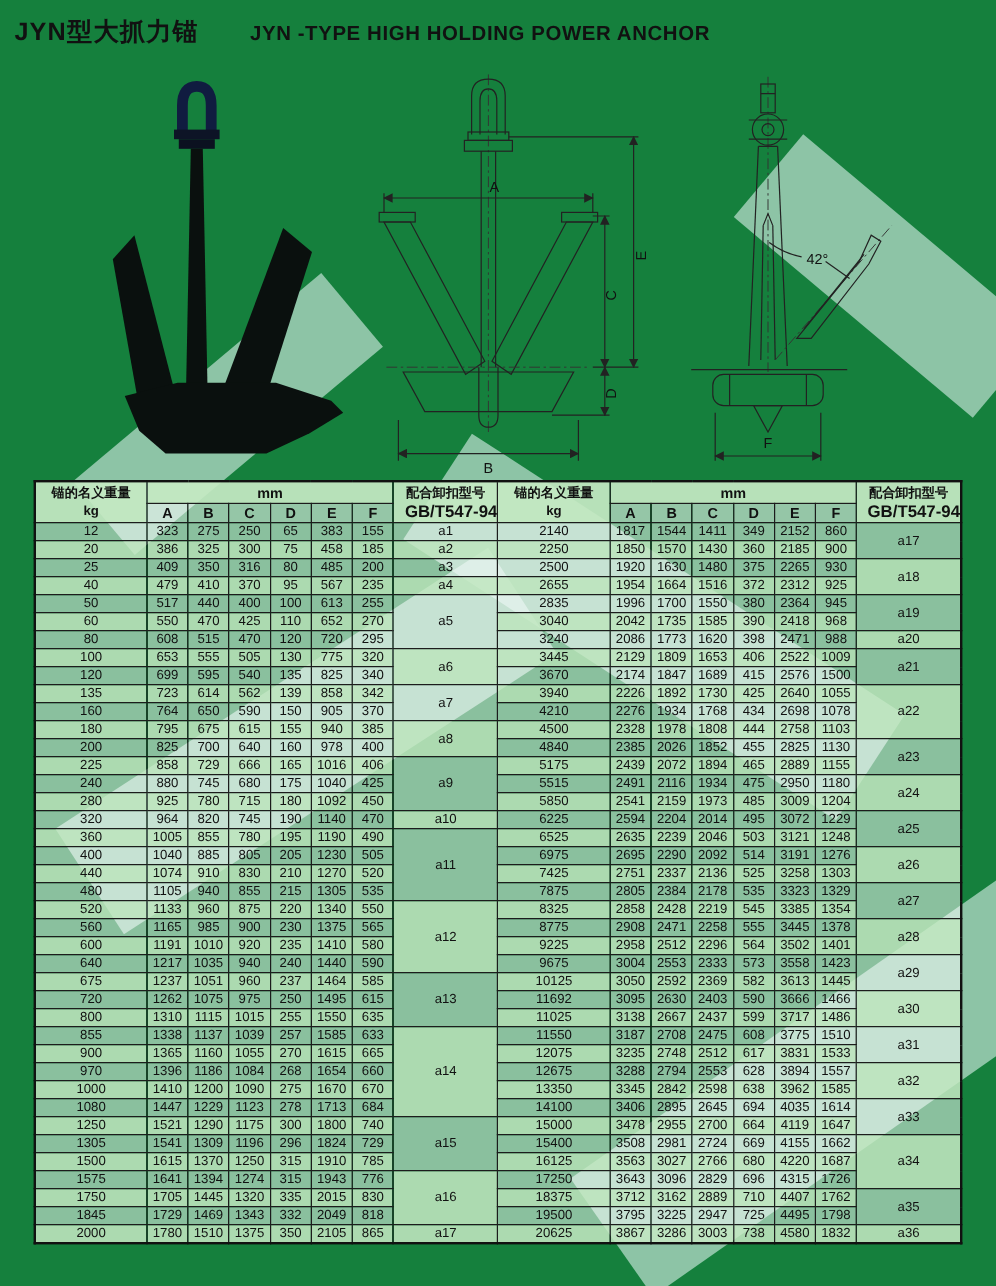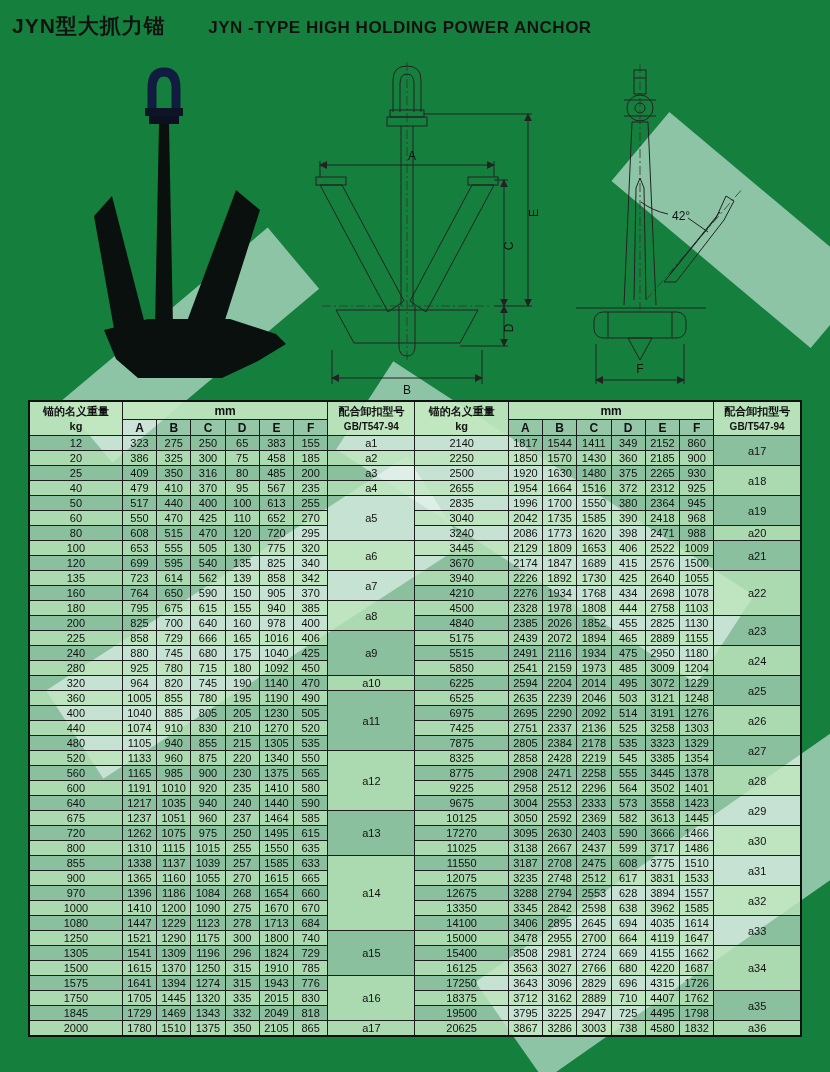--- a/index.html
+++ b/index.html
@@ -31,21 +31,21 @@
   .tbl-wrap{position:absolute;left:28px;top:400px;width:774px;}
   table{border-collapse:collapse;table-layout:fixed;width:774px;}
   col.cw{width:90px}col.cd{width:33px}col.cs{width:84px}
   th,td{border:1px solid #1c1c1c;text-align:center;vertical-align:middle;
         font-size:11px;line-height:12px;padding:0;overflow:hidden;}
   table{border:2px solid #111;}
   thead th{font-weight:bold;}
   .hg{background:rgba(197,233,195,.92);font-size:12px;height:17px;}
   .hw2{background:rgba(197,233,195,.92);font-size:11px;}
   .sub{background:rgba(255,255,255,.55);font-size:12px;height:15px;}
-  .hw2 .std{font-weight:bold;font-size:10px;}
+  .hw2 .std{font-weight:bold;font-size:14px;text-align:right;}
   .hw2 div{line-height:15px;}
   tbody tr{height:15px;}
   tbody tr.w td{background:rgba(255,255,255,.5);}
   tbody tr.g td{background:rgba(199,234,196,.85);}
   td.sh{font-size:11px;}
   td.shw{background:rgba(255,255,255,.5) !important;}
   td.shg{background:rgba(199,234,196,.85) !important;}
   td.rw{border-left:1.5px solid #111;}
 </style>
 </head>
@@ -653,21 +653,21 @@
               <td>1445</td>
             </tr>
             <tr class="w">
               <td>720</td>
               <td>1262</td>
               <td>1075</td>
               <td>975</td>
               <td>250</td>
               <td>1495</td>
               <td>615</td>
-              <td class="rw">17270</td>
+              <td class="rw">11692</td>
               <td>3095</td>
               <td>2630</td>
               <td>2403</td>
               <td>590</td>
               <td>3666</td>
               <td>1466</td>
               <td rowspan="2" class="sh shg">a30</td>
             </tr>
             <tr class="g">
               <td>800</td>

